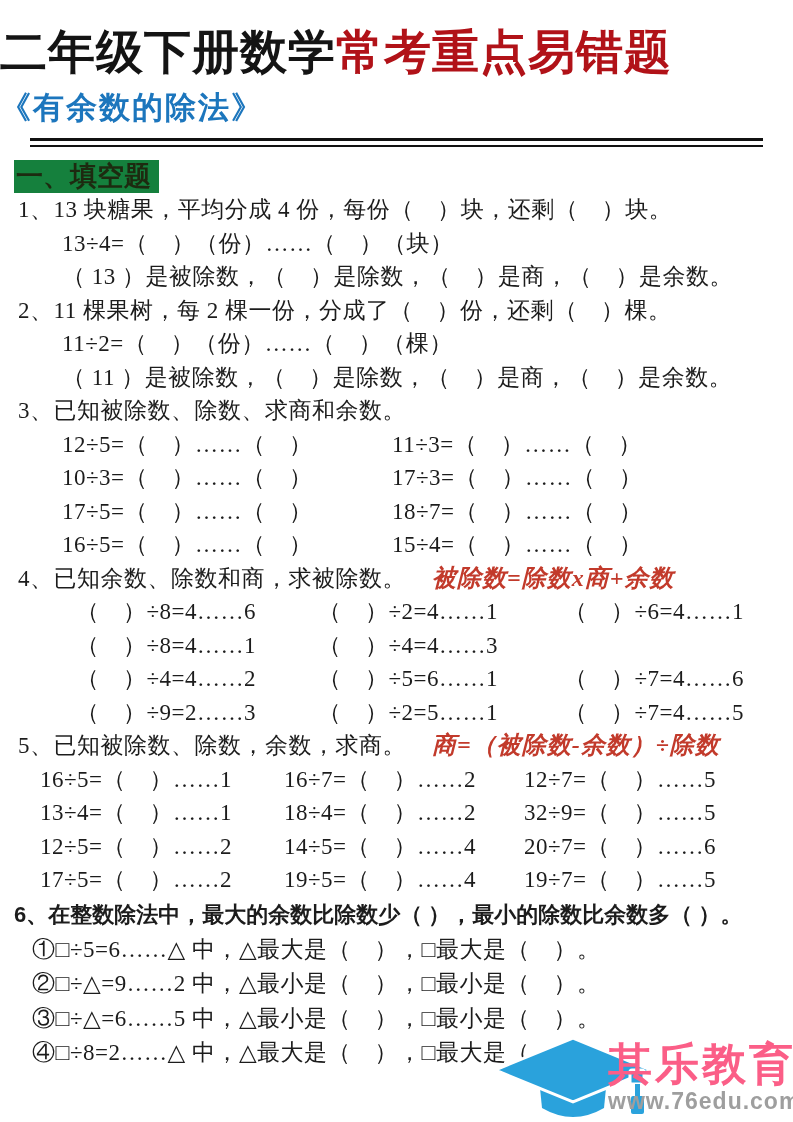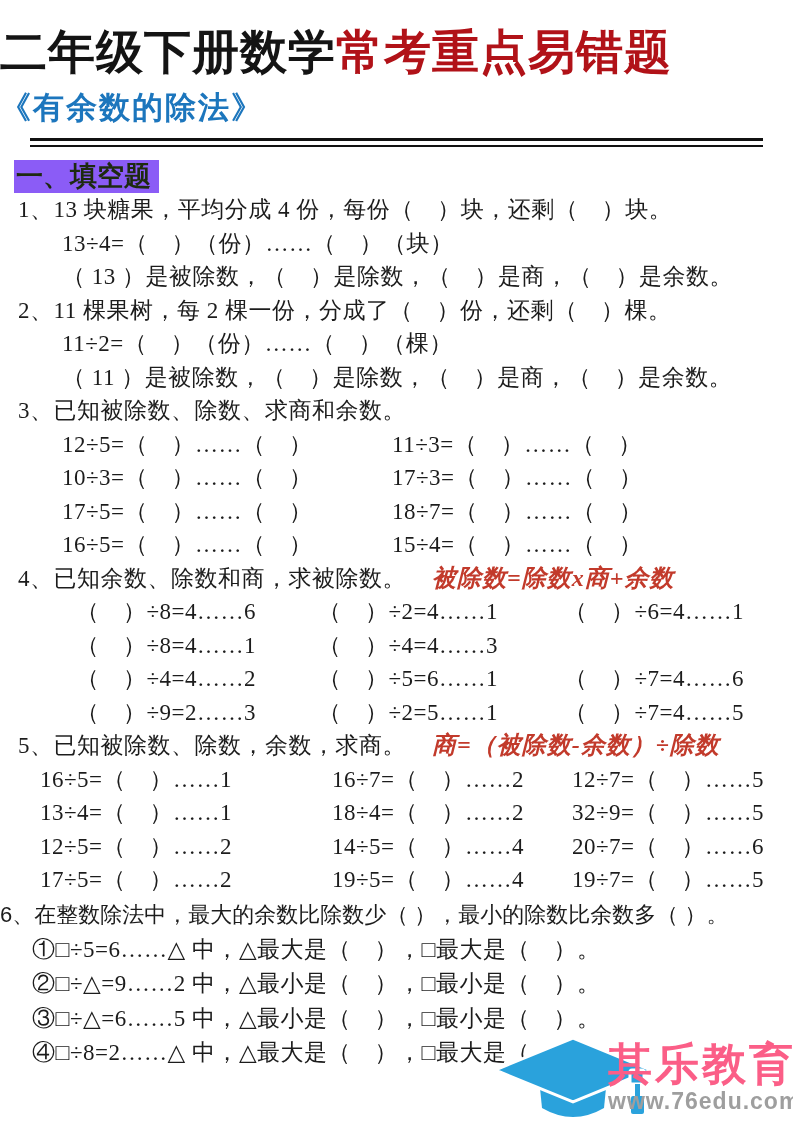--- a/index.html
+++ b/index.html
@@ -20,46 +20,46 @@
     margin:8px 0 0 0;font-size:31px;line-height:40px;
     font-weight:bold;color:#1c76bd;letter-spacing:2px;
   }
   .double-rule{
     margin:10px 30px 0 30px;height:4px;
     border-top:3px solid #111;border-bottom:2px solid #111;
   }
 
   
   .section-heading{margin:12px 0 0 14px;font-size:27px;line-height:34px;font-weight:bold;color:#1d2a10;}
-  .hl{background:#8b5cf6;padding:1px 8px 2px 2px;}
+  .hl{background:#15803d;padding:1px 8px 2px 2px;}
 
   
   .line{font-size:23px;line-height:33.5px;white-space:nowrap;letter-spacing:0.5px;}
   .qline{padding-left:18px;}
   .indent{padding-left:62px;}
 
   .row2{display:flex;padding-left:62px;}
   .row2 .cell:first-child{width:330px;}
 
   .row3-q4{display:flex;padding-left:76px;}
   .row3-q4 .cell:nth-child(1){width:242px;}
   .row3-q4 .cell:nth-child(2){width:246px;}
 
   .row3-q5{display:flex;padding-left:40px;}
   .row3-q5 .cell:nth-child(1){width:244px;}
-  .row3-q5 .cell:nth-child(2){width:240px;margin-left:48px;}
+  .row3-q5 .cell:nth-child(2){width:240px;}
 
   .note-red{
     color:#c23a2b;font-style:italic;font-weight:bold;
     font-size:24px;margin-left:26px;letter-spacing:1px;
   }
 
   .q6-intro{
     font-family:"Liberation Sans","DejaVu Sans",sans-serif;
-    font-weight:normal;font-size:22px;line-height:36px;
+    font-weight:bold;font-size:22px;line-height:36px;padding-left:14px;
     letter-spacing:0;white-space:nowrap;
   }
   .q6-item{padding-left:32px;line-height:34.5px;}
 
   
   .watermark{position:absolute;left:492px;top:1036px;width:301px;height:86px;}
   .cap{position:absolute;left:0;top:0;width:162px;height:92px;}
   .wm-text{position:absolute;left:116px;top:4px;width:190px;
     font-family:"Liberation Sans","DejaVu Sans",sans-serif;}
   .wm-brand{font-size:44px;line-height:48px;font-weight:900;color:#fb5e87;letter-spacing:3px;white-space:nowrap;}

